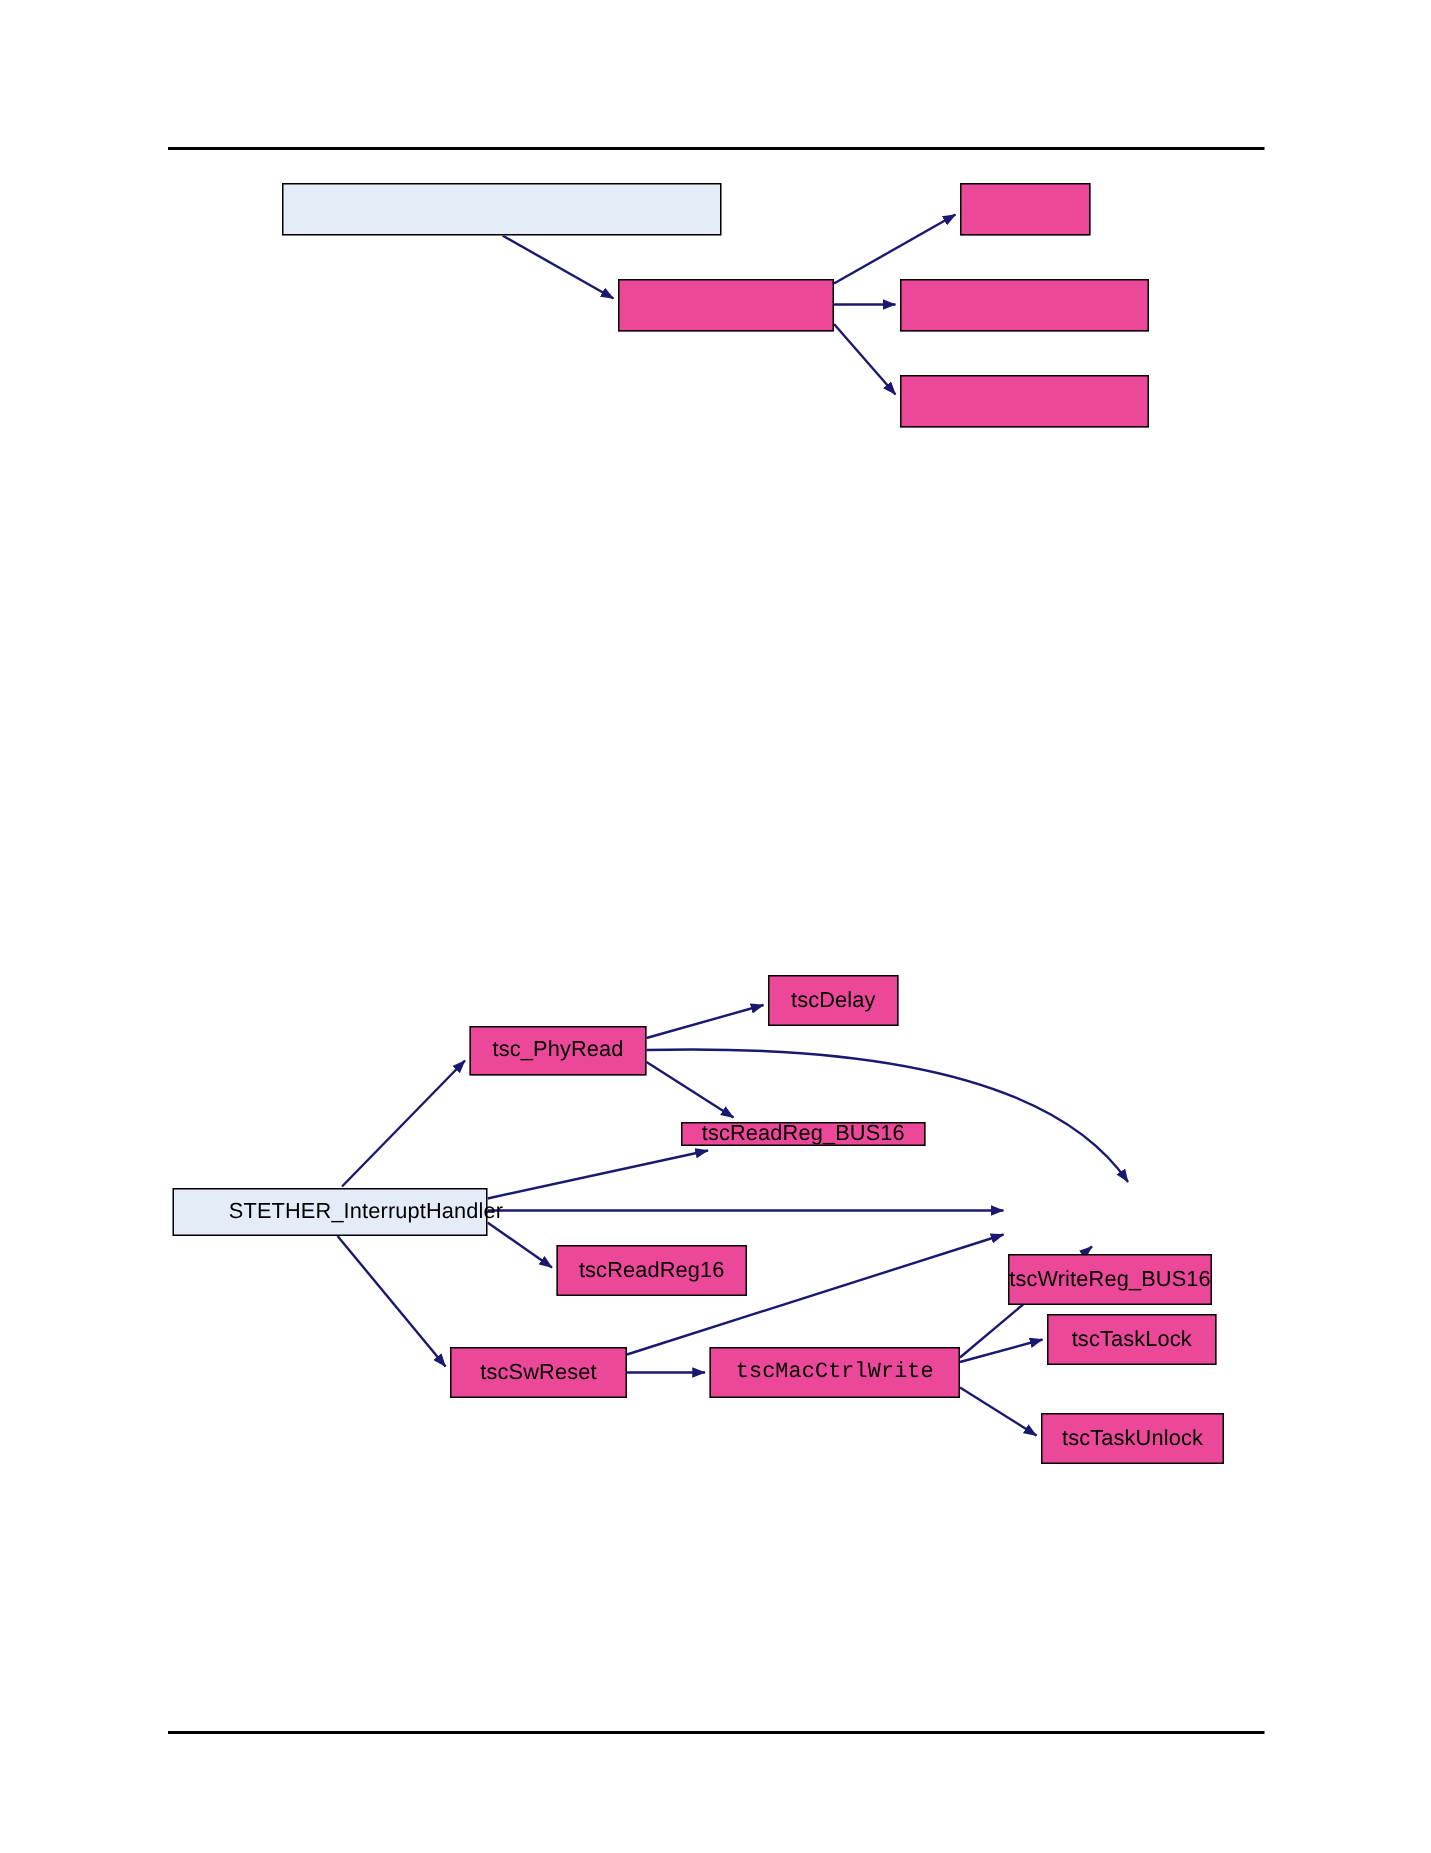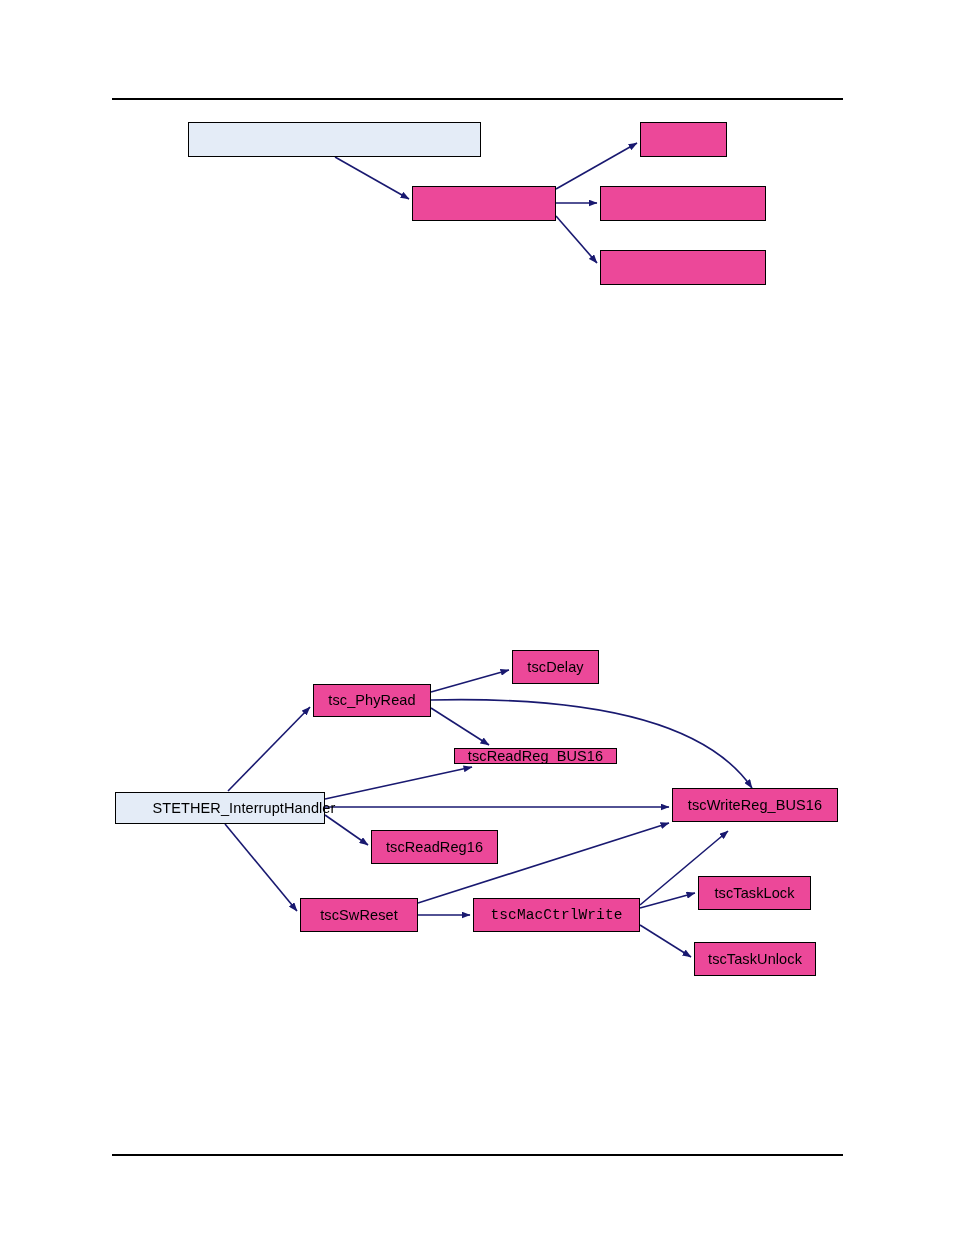--- a/index.html
+++ b/index.html
@@ -134,21 +134,21 @@
   </div>
   <div class="node" style="left:313px;top:684px;width:118px;height:33px;">
     <span class="lbl">tsc_PhyRead</span>
   </div>
   <div class="node" style="left:512px;top:650px;width:87px;height:34px;">
     <span class="lbl">tscDelay</span>
   </div>
   <div class="node" style="left:454px;top:748px;width:163px;height:16px;">
     <span class="lbl">tscReadReg_BUS16</span>
   </div>
-  <div class="node" style="left:672px;top:788px;width:166px;height:34px;">
+  <div class="node" style="left:672px;top:836px;width:136px;height:34px;">
     <span class="lbl">tscWriteReg_BUS16</span>
   </div>
   <div class="node" style="left:371px;top:830px;width:127px;height:34px;">
     <span class="lbl">tscReadReg16</span>
   </div>
   <div class="node" style="left:300px;top:898px;width:118px;height:34px;">
     <span class="lbl">tscSwReset</span>
   </div>
   <div class="node" style="left:473px;top:898px;width:167px;height:34px;font-family:Liberation Mono, monospace;">
     <span class="lbl">tscMacCtrlWrite</span>

